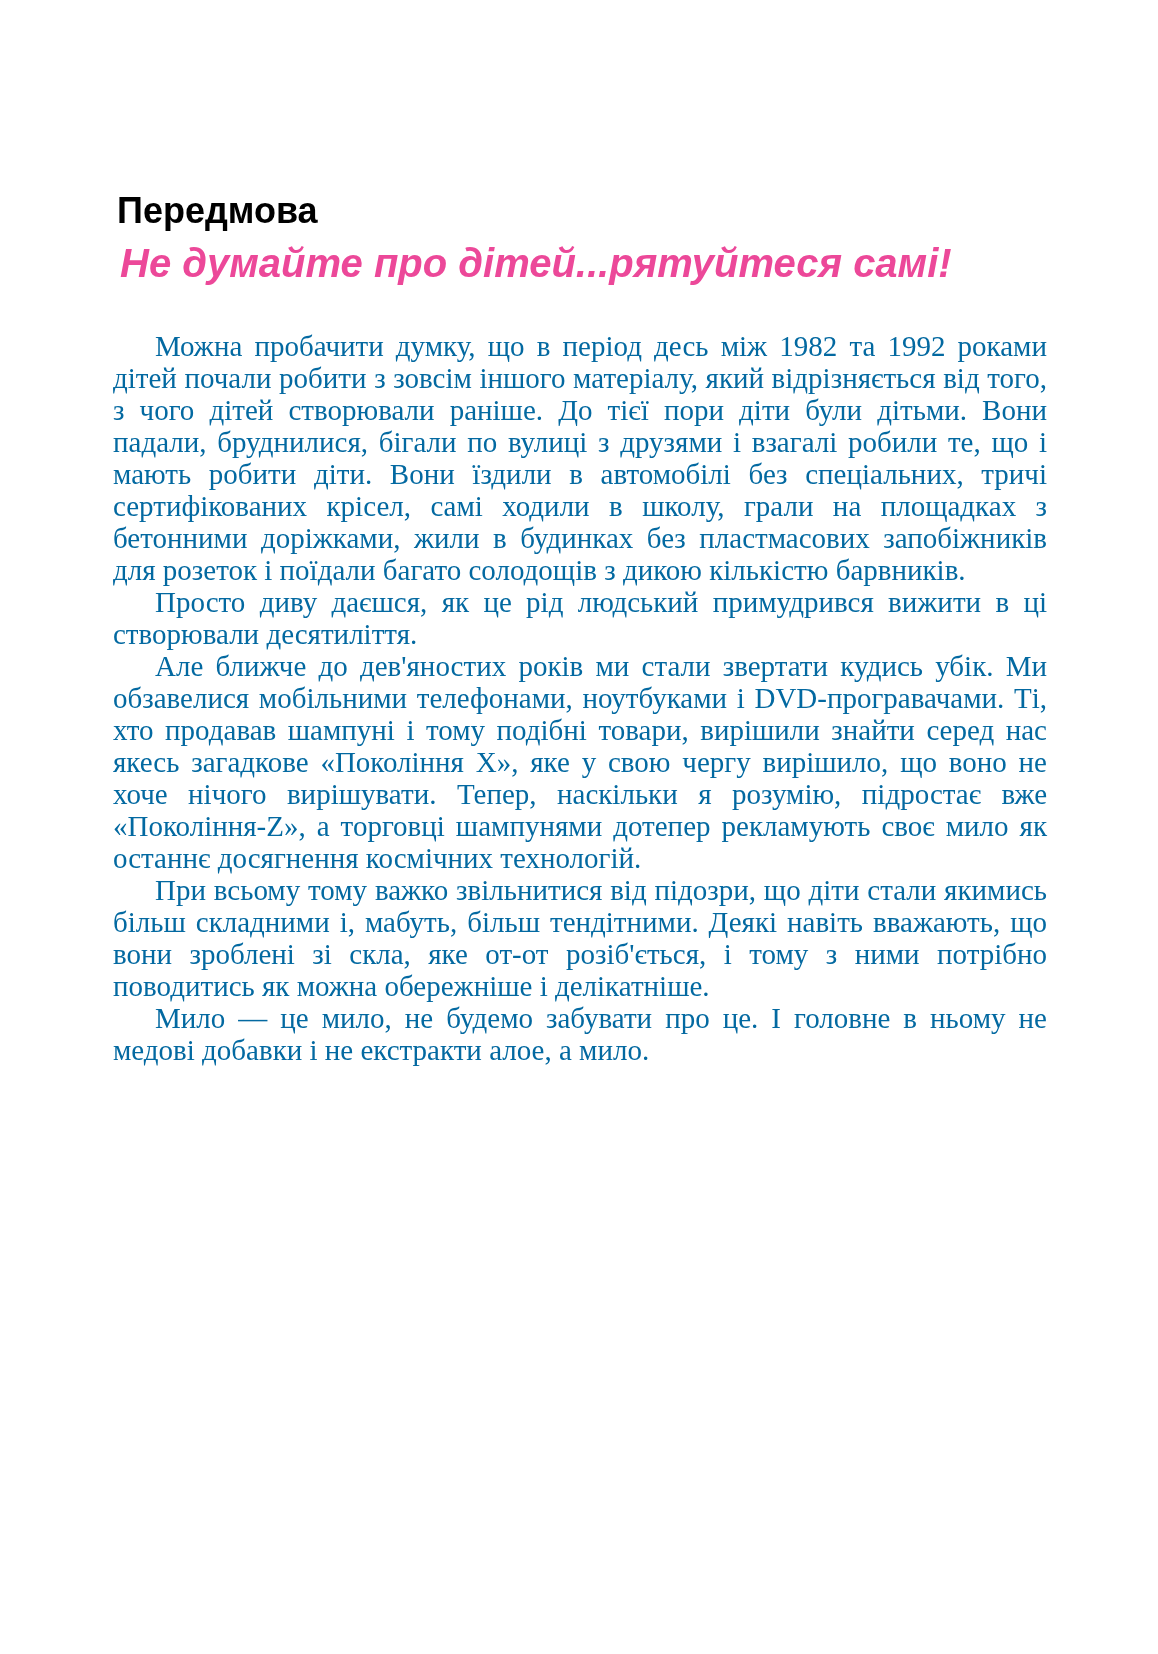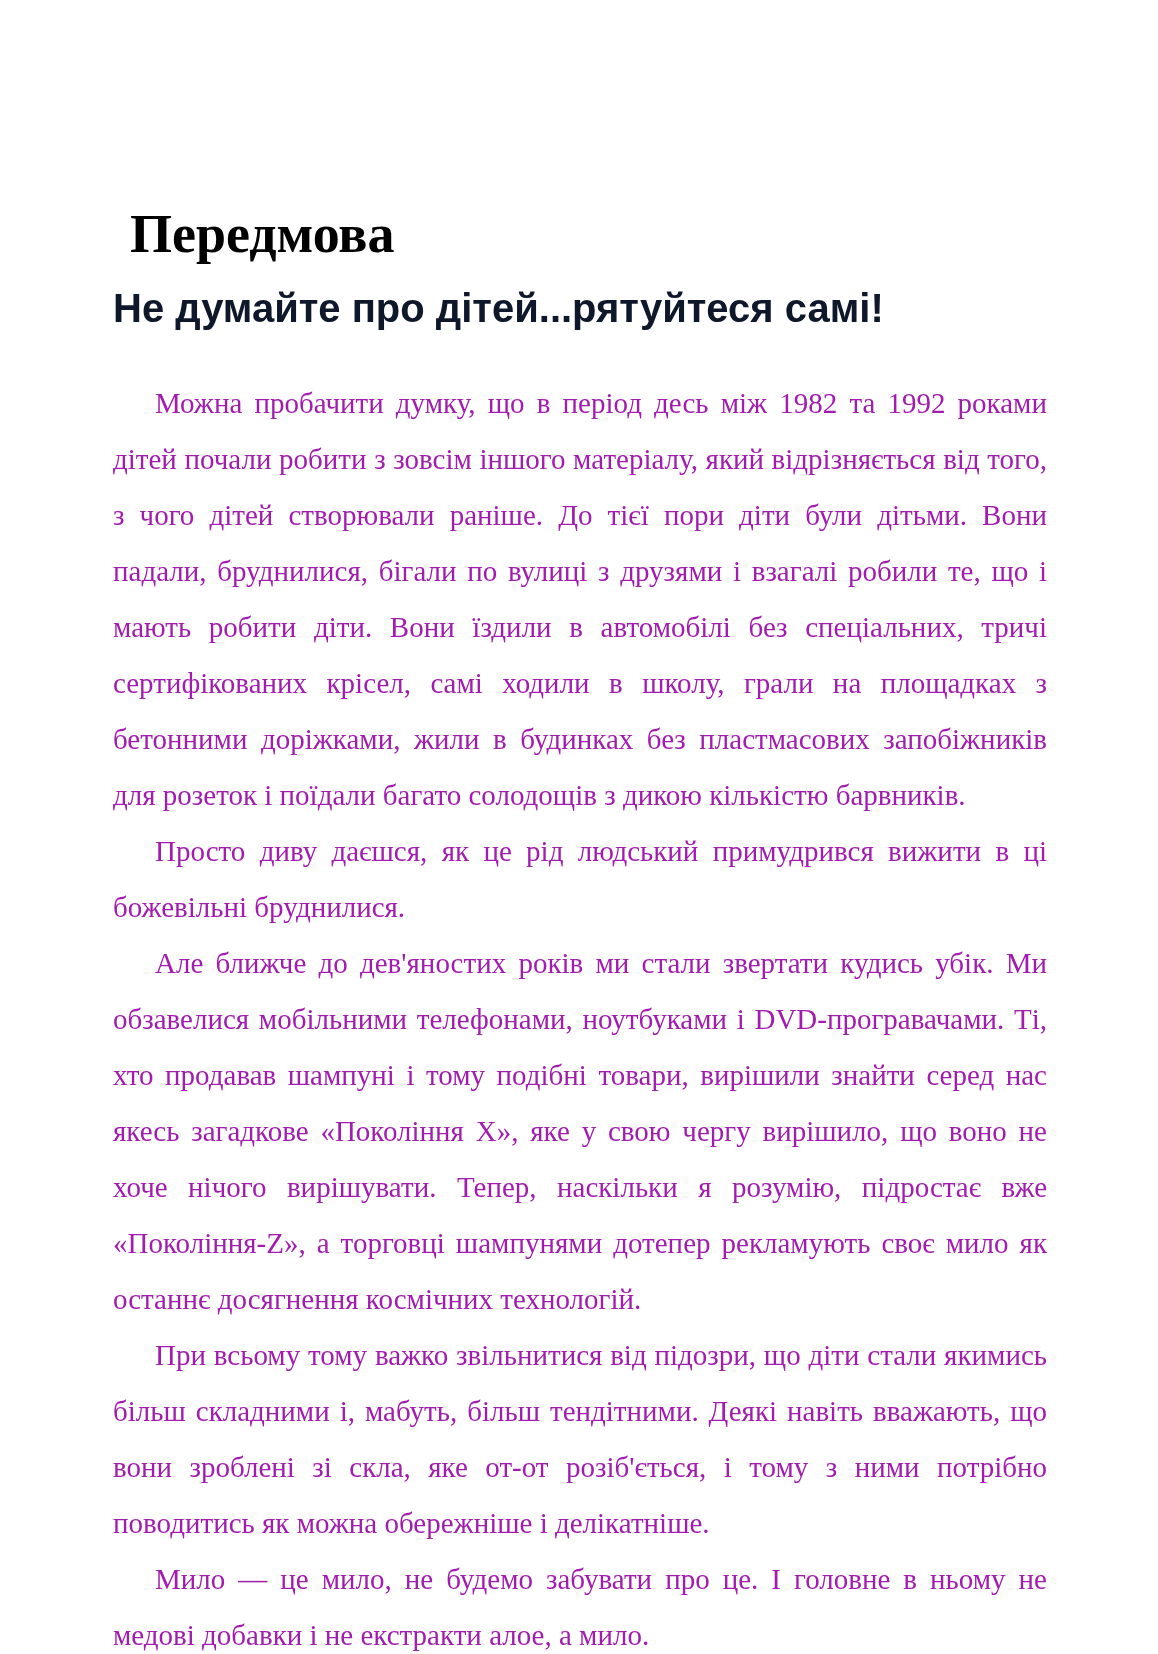--- a/index.html
+++ b/index.html
@@ -15,56 +15,57 @@
     color: #000000;
     overflow: hidden;
   }
   .content {
     position: absolute;
     left: 113px;
     top: 186px;
     width: 934px;
   }
   .chapter-title {
-    margin: 17px;
-    font-family: Liberation Serif, serif;
+    margin: 4px;
+    font-family: Liberation Sans, sans-serif;
     font-weight: bold;
-    font-size: 54px;
+    font-size: 36px;
     line-height: 1.18;
     color: #000000;
   }
   .chapter-subtitle {
-    margin: 0;
+    margin: 7px;
     font-family: "Liberation Sans", sans-serif;
     font-weight: bold;
+    font-style: italic;
     font-size: 40px;
     line-height: 1.22;
-    color: #0f172a;
+    color: #ec4899;
   }
   .body-text {
     margin-top: 42px;
   }
   .body-text p {
     margin: 0;
     font-family: "Liberation Serif", serif;
     font-size: 29px;
-    line-height: 56px;
+    line-height: 32px;
     text-align: justify;
     text-indent: 42px;
-    color: #a21caf;
+    color: #0369a1;
   }
 </style>
 </head>
 <body>
 
 <div class="page">
   <div class="content">
     <h1 class="chapter-title">Передмова</h1>
     <h2 class="chapter-subtitle">Не думайте про дітей...рятуйтеся самі!</h2>
     <div class="body-text">
       <p>Можна пробачити думку, що в період десь між 1982 та 1992 роками дітей почали робити з зовсім іншого матеріалу, який відрізняється від того, з чого дітей створювали раніше. До тієї пори діти були дітьми. Вони падали, бруднилися, бігали по вулиці з друзями і взагалі робили те, що і мають робити діти. Вони їздили в автомобілі без спеціальних, тричі сертифікованих крісел, самі ходили в школу, грали на площадках з бетонними доріжками, жили в будинках без пластмасових запобіжників для розеток і поїдали багато солодощів з дикою кількістю барвників.</p>
-      <p>Просто диву даєшся, як це рід людський примудрився вижити в ці божевільні бруднилися.</p>
+      <p>Просто диву даєшся, як це рід людський примудрився вижити в ці створювали десятиліття.</p>
       <p>Але ближче до дев'яностих років ми стали звертати кудись убік. Ми обзавелися мобільними телефонами, ноутбуками і DVD-програвачами. Ті, хто продавав шампуні і тому подібні товари, вирішили знайти серед нас якесь загадкове «Покоління X», яке у свою чергу вирішило, що воно не хоче нічого вирішувати. Тепер, наскільки я розумію, підростає вже «Покоління-Z», а торговці шампунями дотепер рекламують своє мило як останнє досягнення космічних технологій.</p>
       <p>При всьому тому важко звільнитися від підозри, що діти стали якимись більш складними і, мабуть, більш тендітними. Деякі навіть вважають, що вони зроблені зі скла, яке от-от розіб'ється, і тому з ними потрібно поводитись як можна обережніше і делікатніше.</p>
       <p>Мило — це мило, не будемо забувати про це. І головне в ньому не медові добавки і не екстракти алое, а мило.</p>
     </div>
   </div>
 </div>
 
 </body></html>

